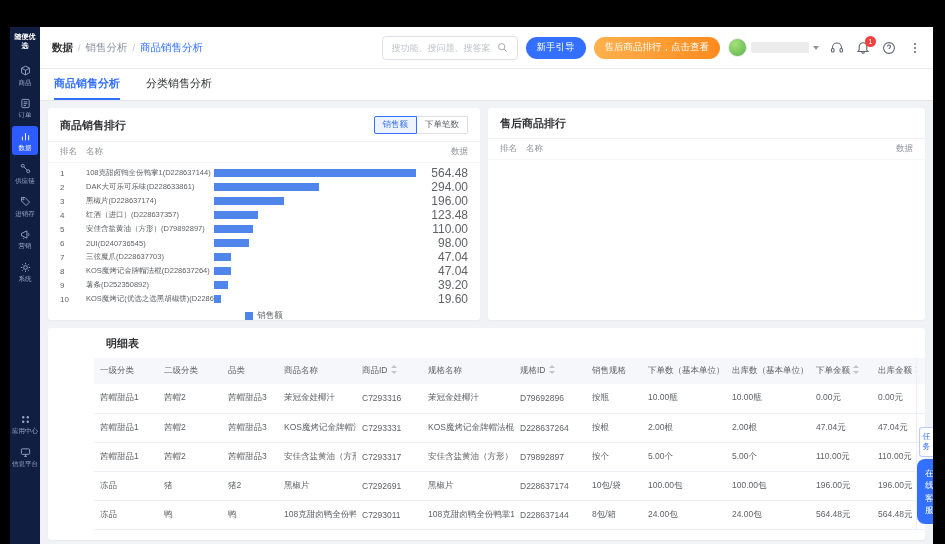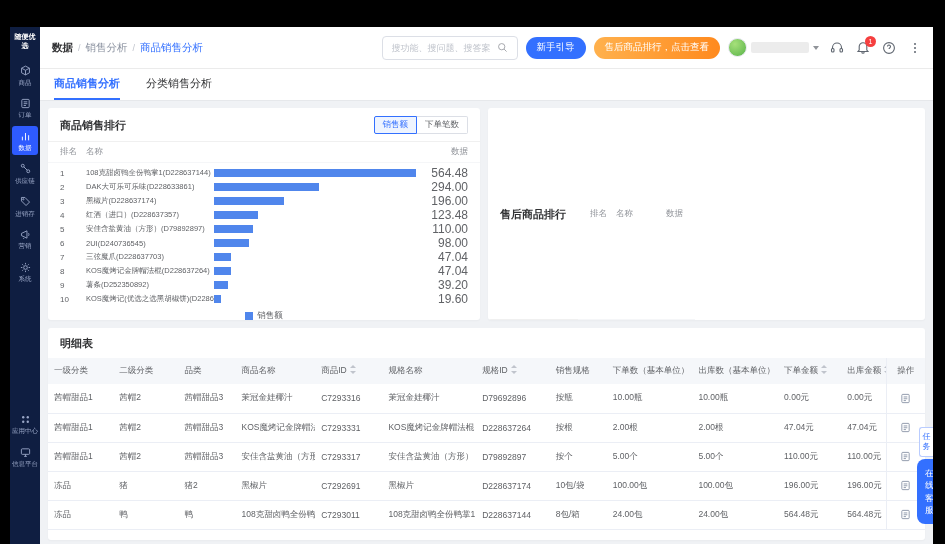--- a/index.html
+++ b/index.html
@@ -48,21 +48,21 @@
   
   .tabbar { position:absolute; left:30px; top:42px; right:0; height:32px; background:#fff; border-bottom:1px solid #e6e8eb; display:flex; align-items:stretch; padding:0 14px; gap:26px; }
   .tab { font-size:11px; color:#303133; display:flex; align-items:center; border-bottom:2px solid transparent; cursor:pointer; }
   .tab.active { color:#3370ff; border-bottom-color:#3370ff; font-weight:bold; }
 
   
   .content { position:absolute; left:30px; top:74px; right:0; bottom:0; padding:7px 8px 0; overflow:hidden; }
   .cards-row { display:flex; gap:8px; height:212px; }
   .card { background:#fff; border-radius:3px; box-shadow:0 1px 2px rgba(0,0,0,.03); overflow:hidden; }
   .card.sales { width:432px; flex:none; display:flex; flex-direction:column; }
-  .card.after { flex:1; display:flex; }
+  .card.after { flex:1; display:flex; flex-direction:column; }
   .card-head { display:flex; align-items:center; padding:8px 12px 7px; border-bottom:1px solid #f0f0f0; }
   .card-title { font-size:11px; font-weight:bold; color:#303133; }
   .toggle-group { margin-left:auto; display:flex; }
   .tg-btn { height:18px; padding:0 8px; font-size:8.5px; border:1px solid #dcdfe6; background:#fff; color:#606266; cursor:pointer; font-family:inherit; }
   .tg-btn:first-child { border-radius:2px 0 0 2px; }
   .tg-btn:last-child { border-radius:0 2px 2px 0; border-left-width:0; }
   .tg-btn.active { color:#3370ff; border-color:#3370ff; background:#eef4ff; border-left-width:1px; }
   .col-head { display:flex; align-items:center; padding:4px 12px; font-size:8.5px; color:#909399; border-bottom:1px solid #f5f6f8; }
   .col-head .c-rank { width:26px; }
   .col-head .c-name { flex:1; }
@@ -71,21 +71,21 @@
   .rank-row { display:flex; align-items:center; height:14px; }
   .r-rank { width:26px; font-size:8px; color:#606266; }
   .r-name { width:128px; font-size:7.5px; color:#606266; white-space:nowrap; overflow:hidden; }
   .r-track { flex:1; height:8px; margin-right:6px; position:relative; }
   .r-bar { position:absolute; left:0; top:0; height:8px; background:#5086ec; }
   .r-val { width:46px; text-align:right; font-size:12px; color:#606266; }
   .legend { display:flex; align-items:center; justify-content:center; gap:4px; padding:4px 0 6px; font-size:8.5px; color:#606266; }
   .legend-sq { width:8px; height:8px; background:#5086ec; display:inline-block; }
 
   
-  .card.table-card { margin-top:8px; height:212px; }
+  .card.table-card { margin-top:8px; height:212px;padding-left:46px; }
   .table-title { padding:8px 12px 7px; font-size:11px; font-weight:bold; color:#303133; }
   table { width:100%; border-collapse:collapse; table-layout:fixed; font-size:8.5px; }
   thead th { background:#f5f7fa; color:#606266; font-weight:normal; height:26px; text-align:left; padding:0 6px; white-space:nowrap; overflow:hidden; }
   tbody td { height:29px; border-bottom:1px solid #ebeef5; color:#606266; padding:0 6px; white-space:nowrap; overflow:hidden; background:#fff; }
   th.op, td.op { border-left:1px solid #ebeef5; box-shadow:-4px 0 6px -2px rgba(0,0,0,.07); text-align:center; }
   th.op { background:#f5f7fa; }
   .sort { display:inline-block; width:7px; height:9px; position:relative; margin-left:3px; vertical-align:-1px; }
   .sort::before, .sort::after { content:""; position:absolute; left:0; border-left:3.5px solid transparent; border-right:3.5px solid transparent; }
   .sort::before { top:0; border-bottom:3.5px solid #c0c4cc; }
   .sort::after { bottom:0; border-top:3.5px solid #c0c4cc; }

